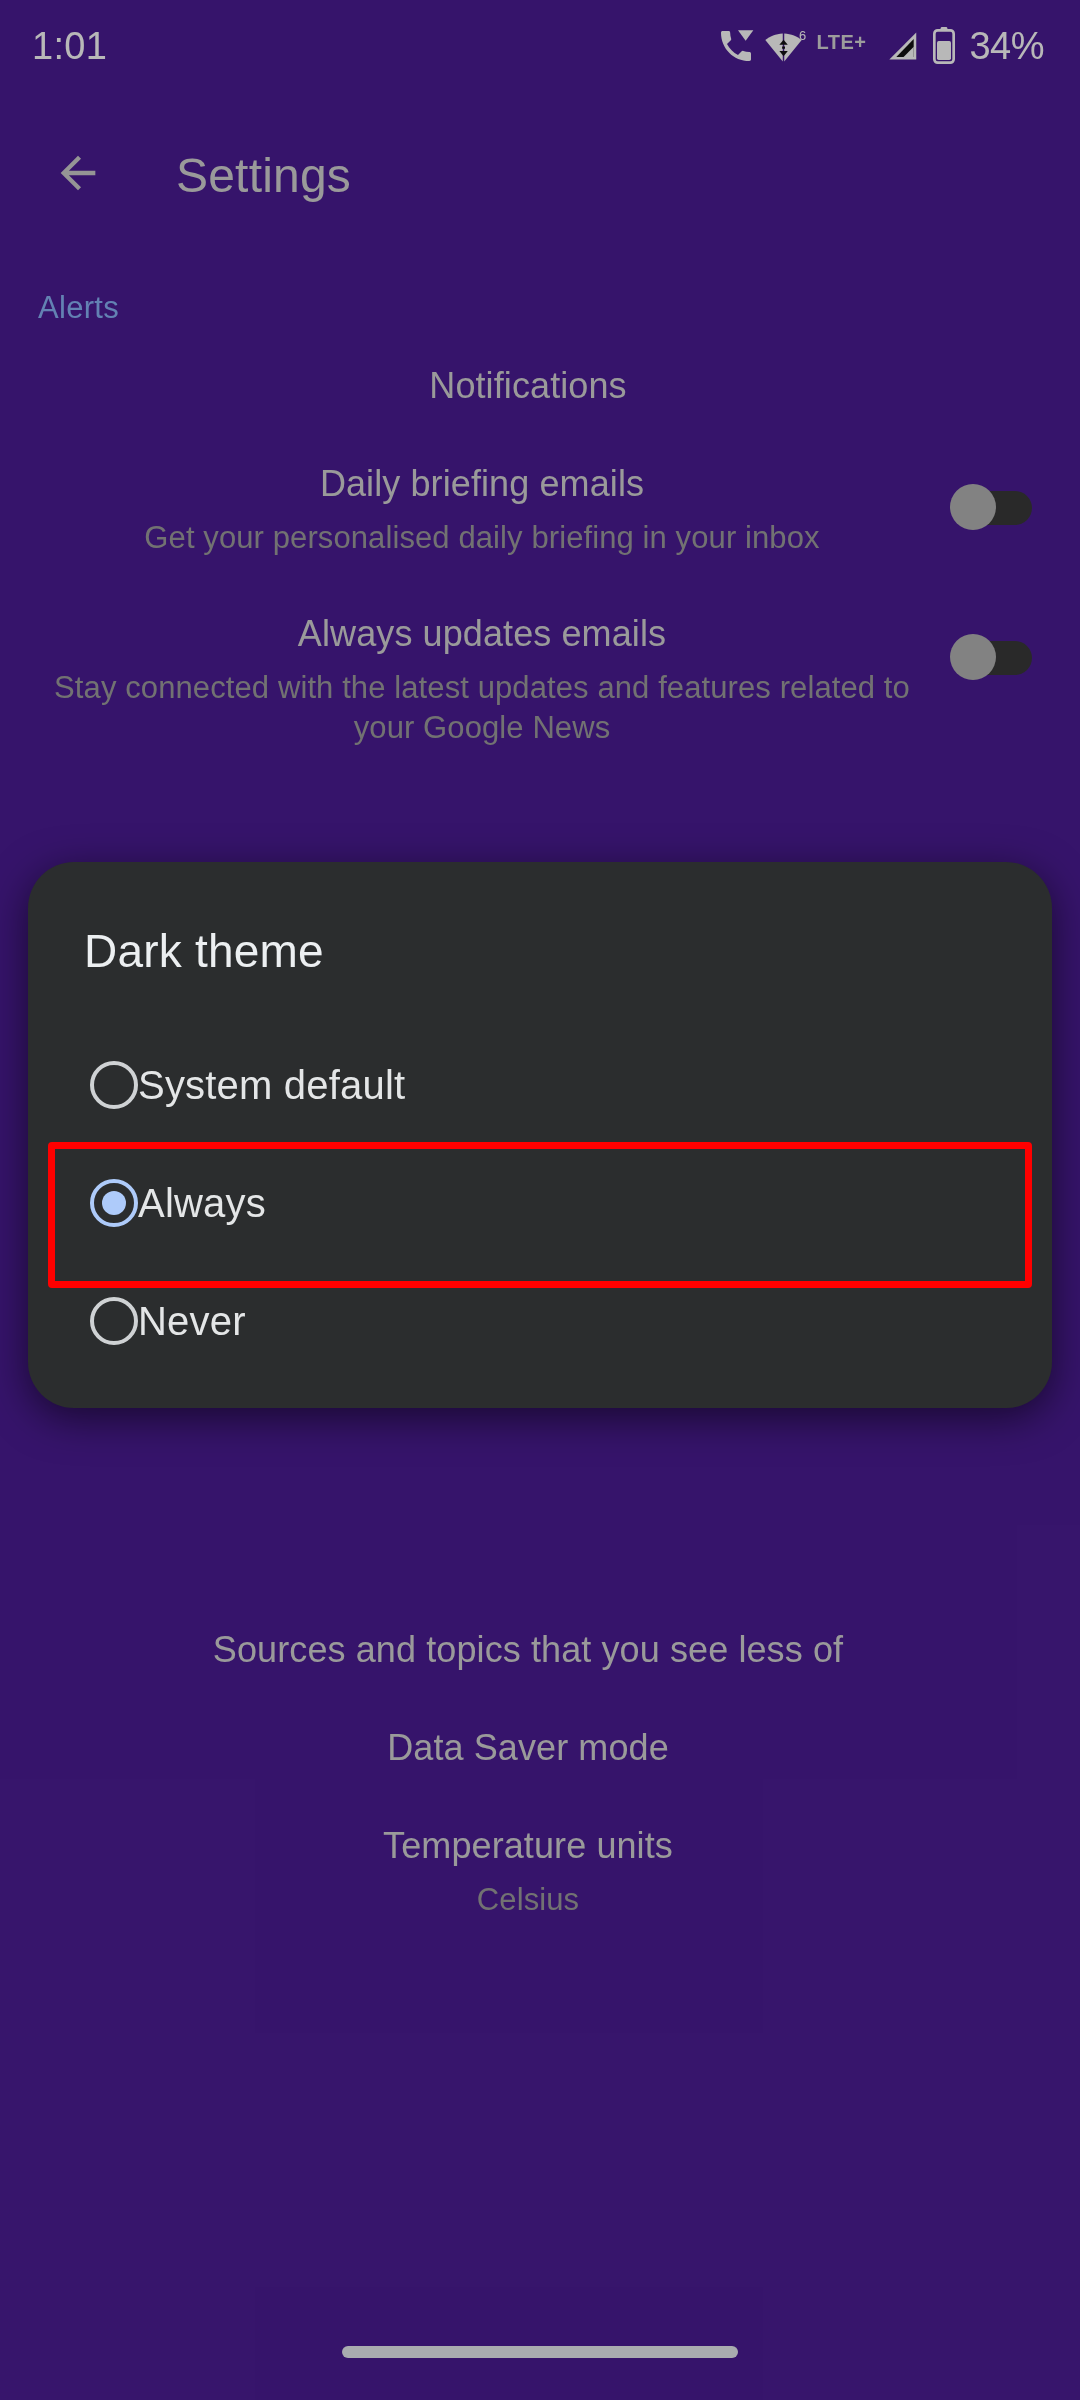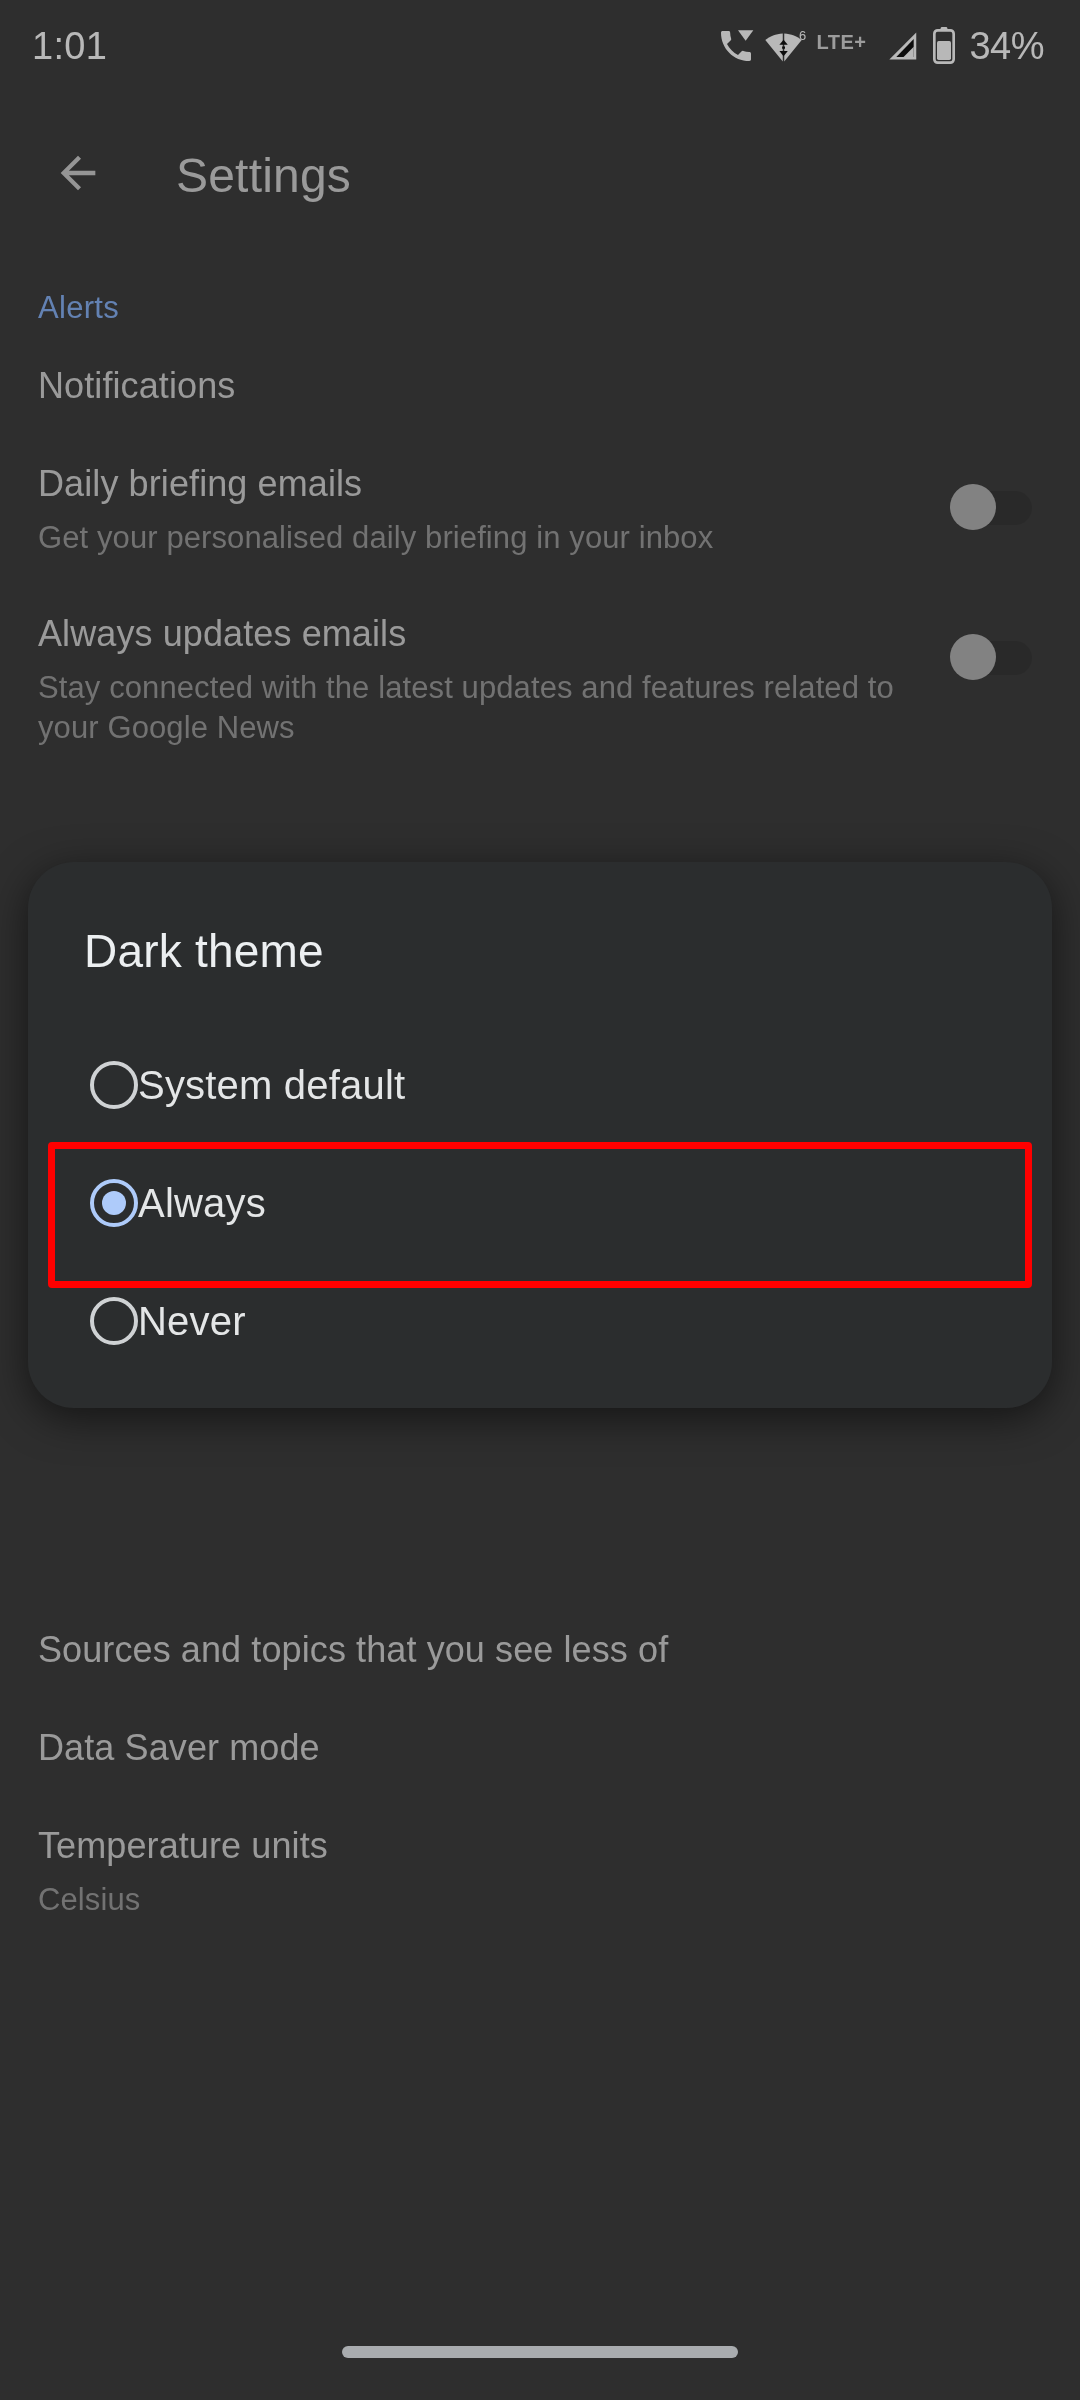--- a/index.html
+++ b/index.html
@@ -7,21 +7,21 @@
     width: 1080px;
     height: 2400px;
     background: #121212;
     font-family: "Liberation Sans", sans-serif;
     overflow: hidden;
   }
   #screen {
     position: relative;
     width: 1080px;
     height: 2400px;
-    background: #404040;
+    background: #4c1d95;
   }
 
   
   #status-bar {
     position: absolute;
     top: 0; left: 0;
     width: 1080px; height: 92px;
     display: flex;
     align-items: center;
     justify-content: space-between;
@@ -87,21 +87,21 @@
     padding: 30px 38px 10px 38px;
     letter-spacing: 0.3px;
   }
   .pref-row {
     display: flex;
     align-items: flex-start;
     justify-content: space-between;
     padding: 28px 38px 26px 38px;
     min-height: 70px;
   }
-  .pref-text { flex: 1; min-width: 0; padding-right: 24px; }
+  .pref-text { flex: 1; min-width: 0; padding-right: 24px; text-align: center; }
   .pref-title {
     font-size: 36px;
     color: #d6d6d6;
     line-height: 1.22;
     letter-spacing: 0.1px;
   }
   .pref-summary {
     font-size: 31px;
     color: #9e9e9e;
     line-height: 1.3;

